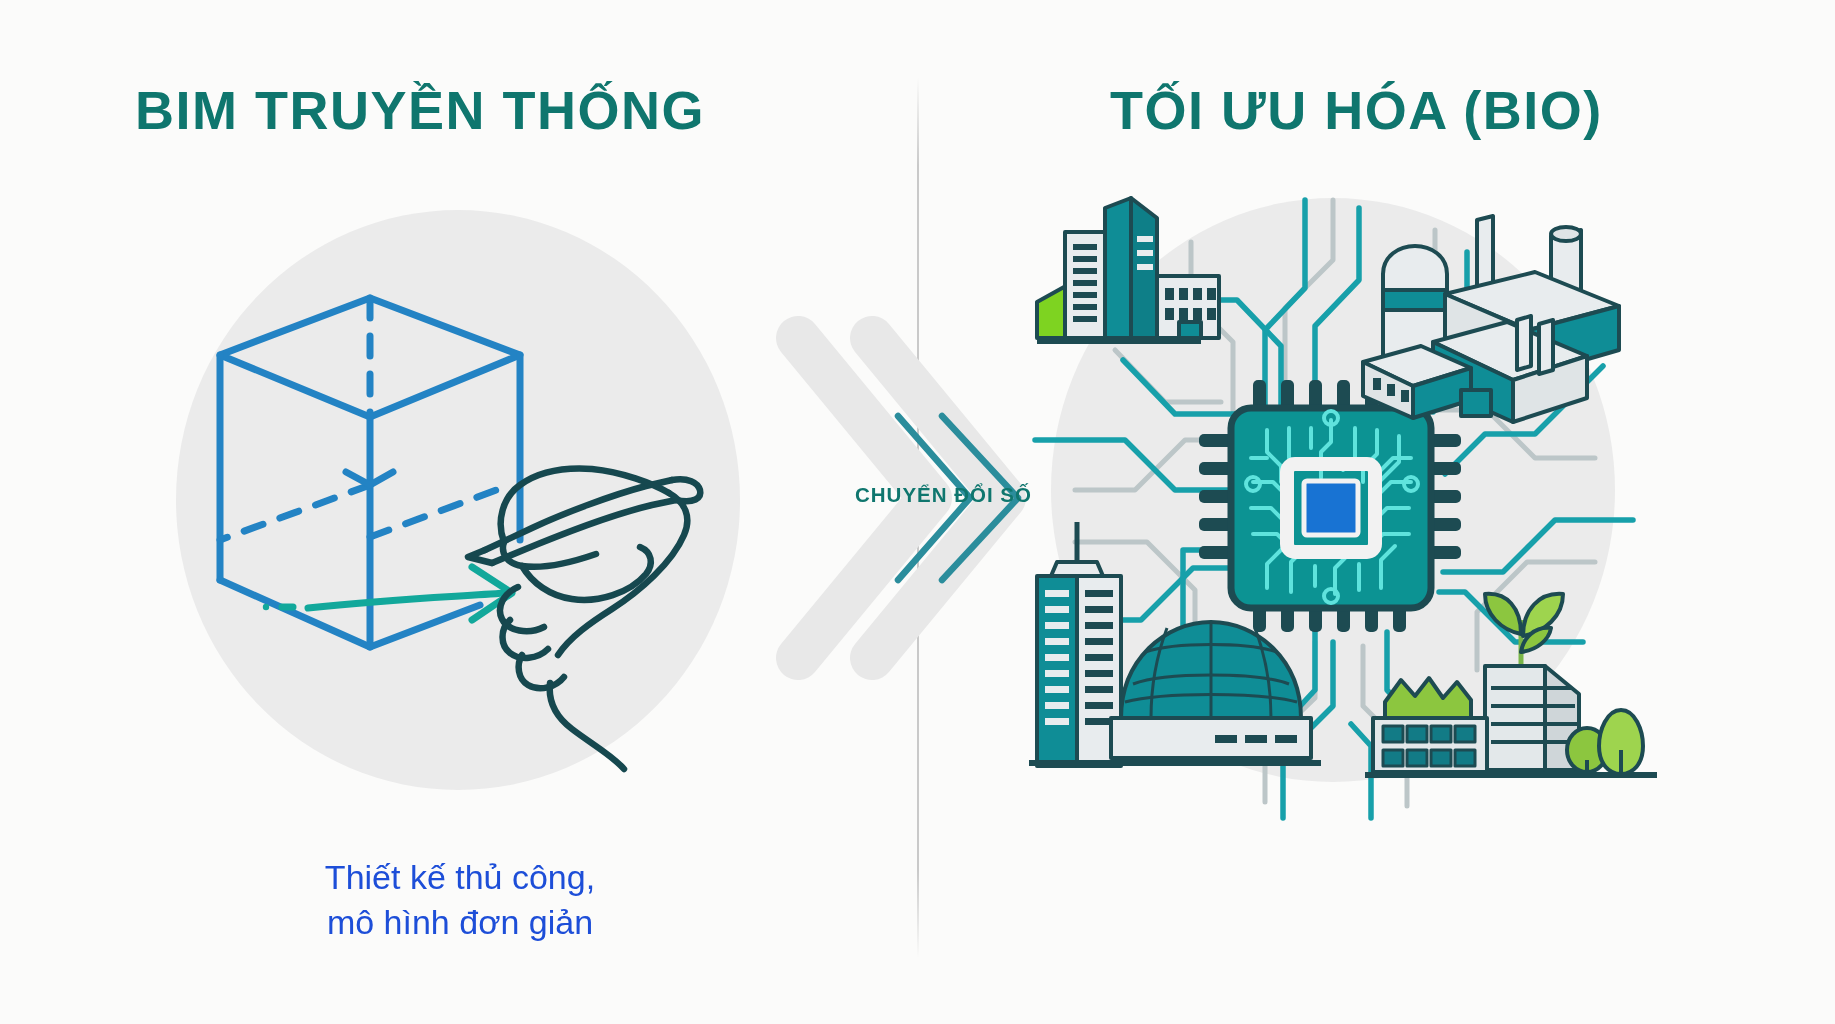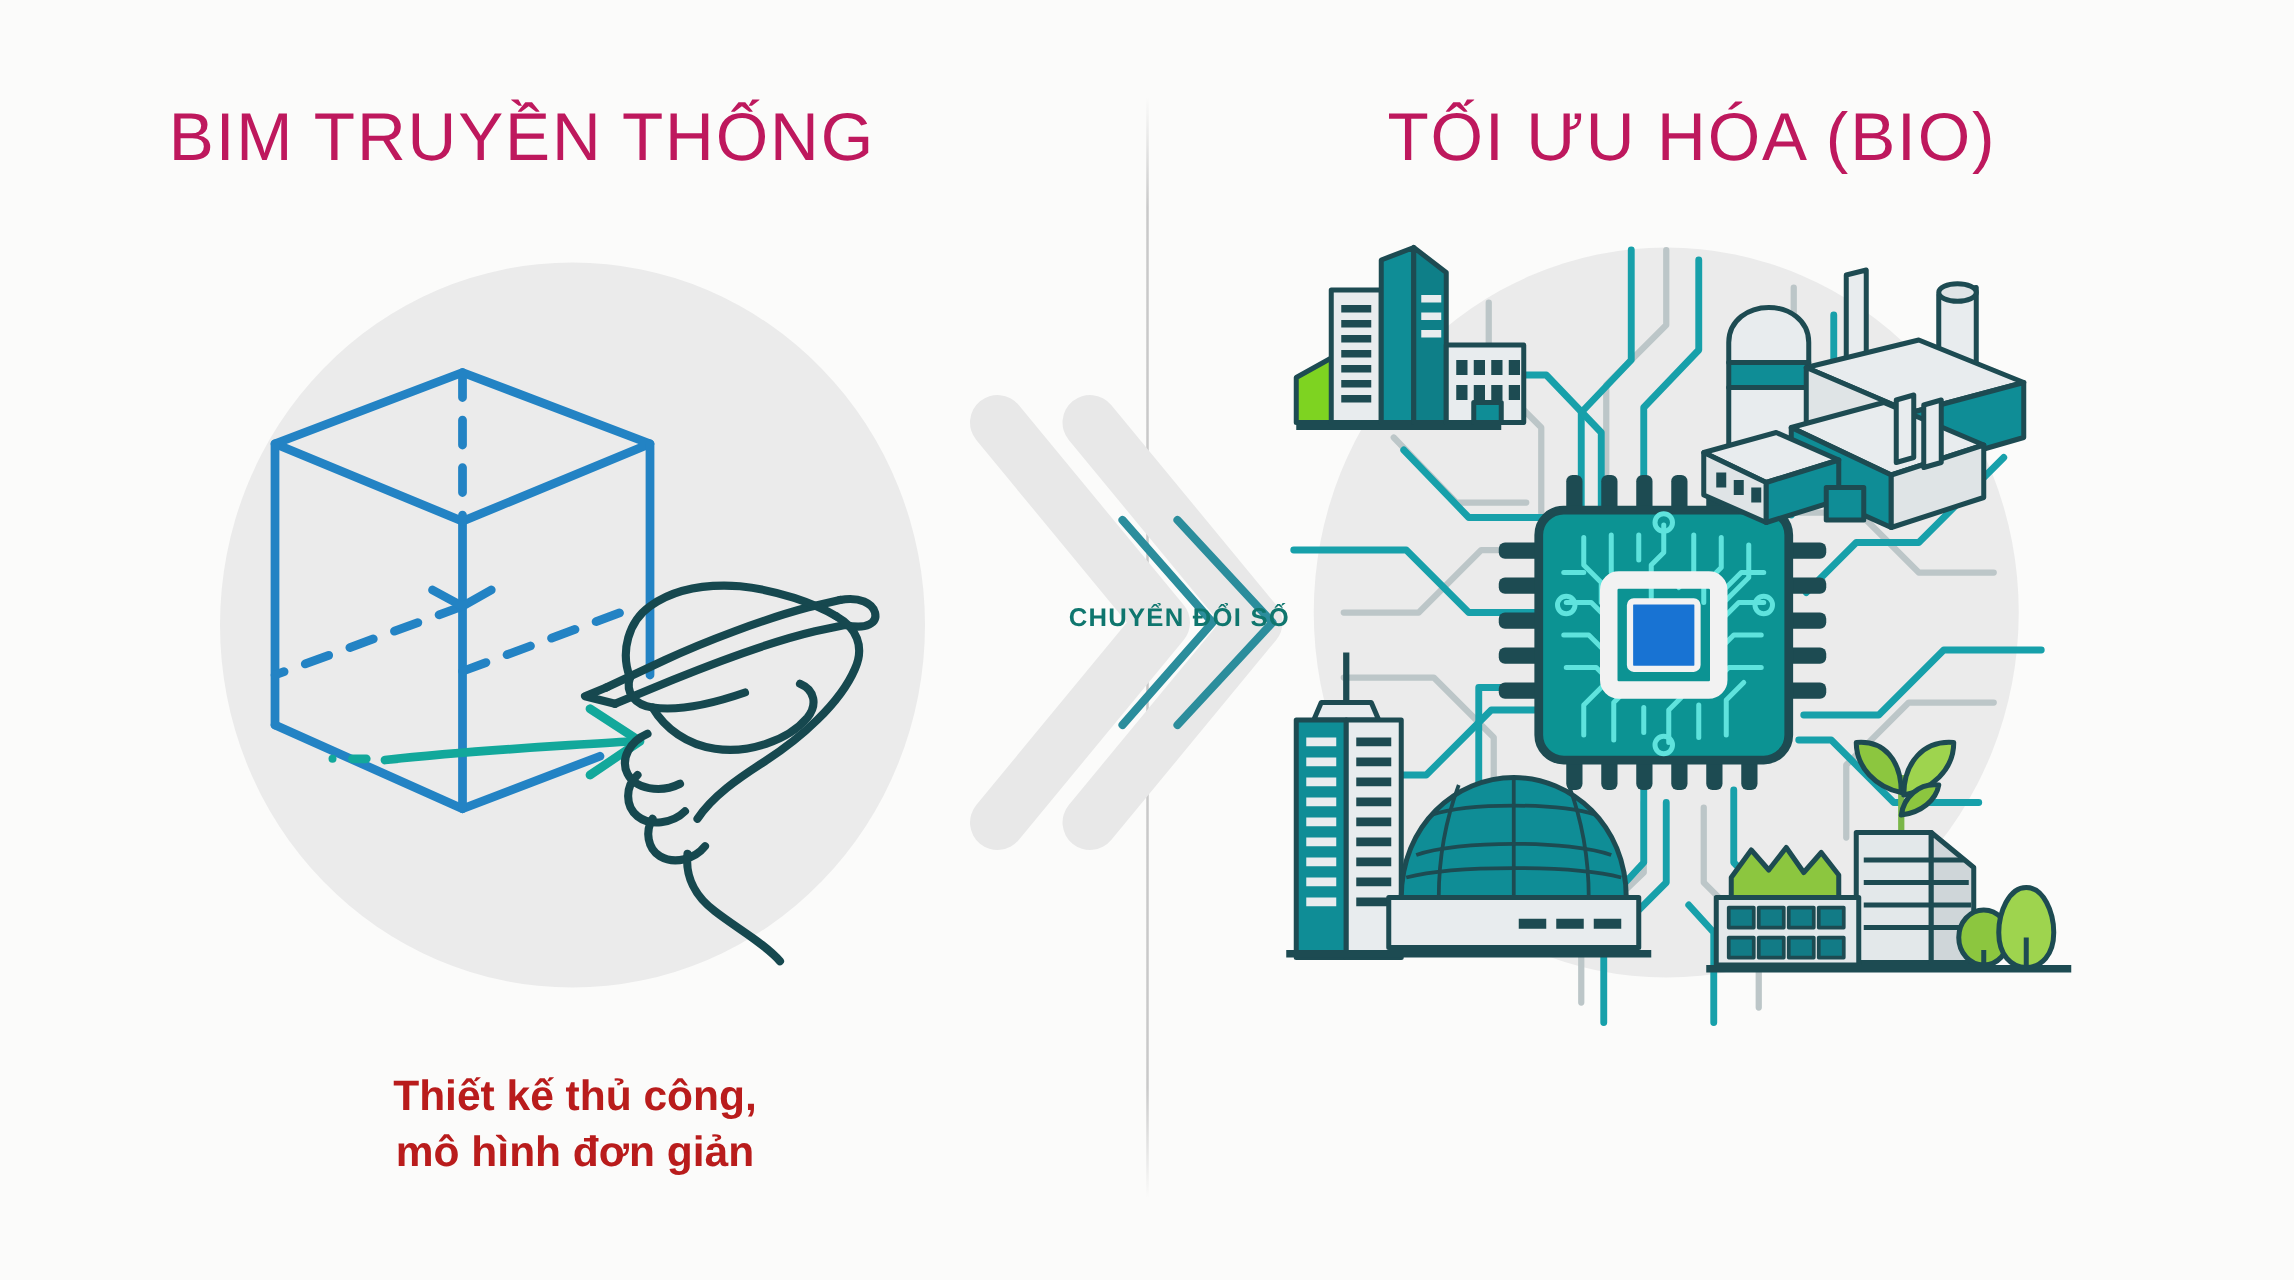--- a/index.html
+++ b/index.html
@@ -14,39 +14,39 @@
 
   
   .divider{
     position:absolute;left:917px;top:78px;width:2px;height:880px;
     background:linear-gradient(to bottom,rgba(190,190,190,0) 0%,#c9c9c9 10%,#c9c9c9 90%,rgba(190,190,190,0) 100%);
   }
 
   
   .title{
     position:absolute;
-    font-weight:normal;
+    font-weight:bold;
     letter-spacing:1.5px;
-    color:#be185d;
+    color:#0f766e;
     white-space:nowrap;
     font-size:54px;
     line-height:1;
   }
   #title-left{left:135px;top:83px;}
   #title-right{left:1110px;top:83px;}
 
   
   .caption{
     position:absolute;
-    color:#b91c1c;
+    color:#1d4ed8;
     font-size:34px;
     line-height:1.32;
     text-align:center;
     white-space:pre-line;
-    font-weight:700;
+    font-weight:400;
   }
   #caption-left{left:140px;top:855px;width:640px;}
 
   
   .panel{position:absolute;top:0;height:1024px;}
   #panel-left{left:0;width:917px;}
   #panel-right{left:917px;width:918px;}
 
   .blob{position:absolute;}
 

